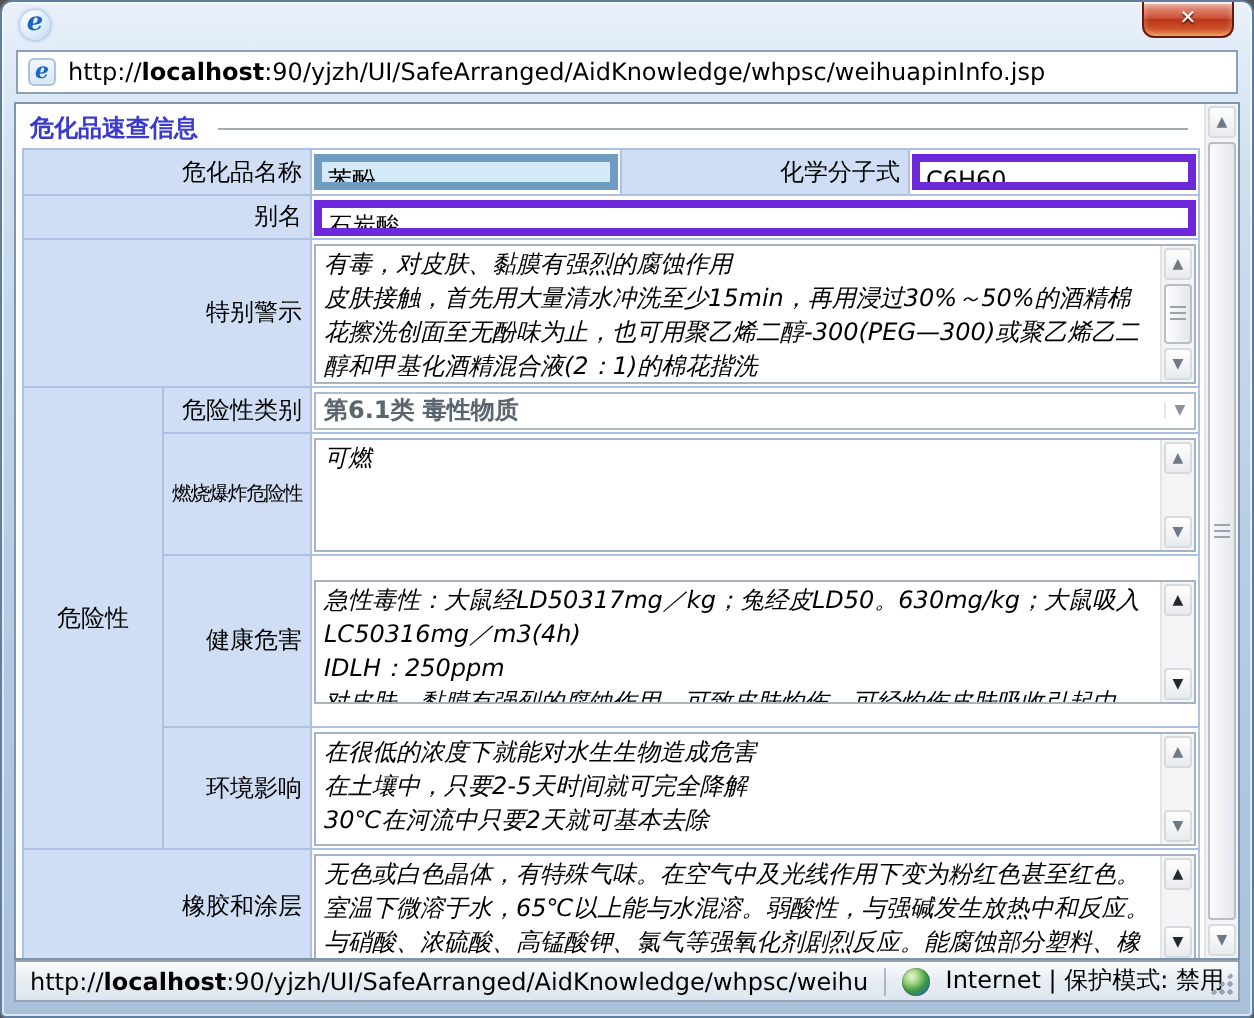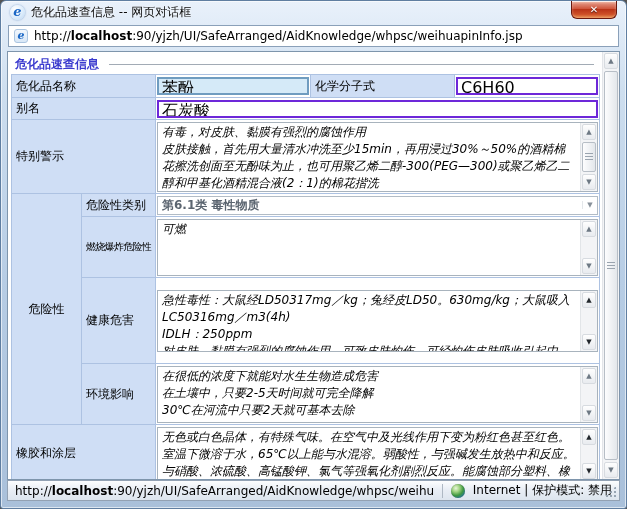--- a/index.html
+++ b/index.html
@@ -55,27 +55,27 @@
     background: linear-gradient(90deg,#fdfdfe,#e3e7eb); border: 1px solid #b7bec6; border-radius: 2px;
     display: flex; align-items: center; justify-content: center; cursor: pointer; }
   .grip { width: 8px; height: 7px;
     background-image: repeating-linear-gradient(180deg,#9aa4af 0,#9aa4af 1px,transparent 1px,transparent 3px); }
 
   
   .info-table { position: absolute; left: 3px; top: 22px; width: 588px;
     border-collapse: collapse; table-layout: fixed; }
   .info-table td { border: 1px solid #adc2e2; }
   td.lab { background: #cfdef5; font-size: 12px; color: #000;
-    text-align: left; padding: 0 4px; white-space: nowrap; }
+    text-align: right; padding: 0 4px; white-space: nowrap; }
   td.lab.center { text-align: center; }
   td.lab.sm { font-size: 10px; letter-spacing: -0.7px; }
   td.val { background: #fff; padding: 1px; vertical-align: middle; }
 
-  .inputbox { height: 18px; line-height: 18px; border: 2px solid #6d28d9; background: #fff;
-    font-size: 16px; padding: 0 3px; overflow: hidden; white-space: nowrap; cursor: text; }
+  .inputbox { height: 18px; line-height: 18px; border: 4px solid #6d28d9; background: #fff;
+    font-size: 12px; padding: 0 3px; overflow: hidden; white-space: nowrap; cursor: text; }
   .inputbox.hl { background: #d5eaf8; border-color: #6f9cc0; }
 
   .selectbox { height: 19px; border: 1px solid #b2bcc6; background: #fff;
     display: flex; align-items: center; cursor: pointer; }
   .select-text { flex: 1; font-size: 12px; color: #5b6570; padding: 0 4px; white-space: nowrap; overflow: hidden; font-weight: bold; }
   .select-arrow { width: 15px; flex: 0 0 auto; text-align: center; font-size: 7px; color: #89929b;
     border-left: 1px solid #e4e7ea; }
 
   .textbox { display: flex; border: 1px solid #a8b3bd; background: #fff; width: 100%; }
   .tb-text { flex: 1 1 auto; font-size: 12px; line-height: 17px; padding: 1px 4px; color: #000;
@@ -100,21 +100,20 @@
     background-size: 4px 4px; background-position: right bottom;
     clip-path: polygon(100% 0, 100% 100%, 0 100%); cursor: nwse-resize; }
 </style>
 </head>
 <body>
 
 <div class="window">
 
   <div class="titlebar">
     <span class="ie-icon">e</span>
-    <span class="title-text">危化品速查信息 -- 网页对话框</span>
   </div>
   <div class="close-btn">
     <span>✕</span>
   </div>
 
   <div class="urlrow">
     <span class="page-icon">e</span>
     <span class="url-text"><span>http://</span><b>localhost</b><span>:90/yjzh/UI/SafeArranged/AidKnowledge/whpsc/weihuapinInfo.jsp</span></span>
   </div>
 

